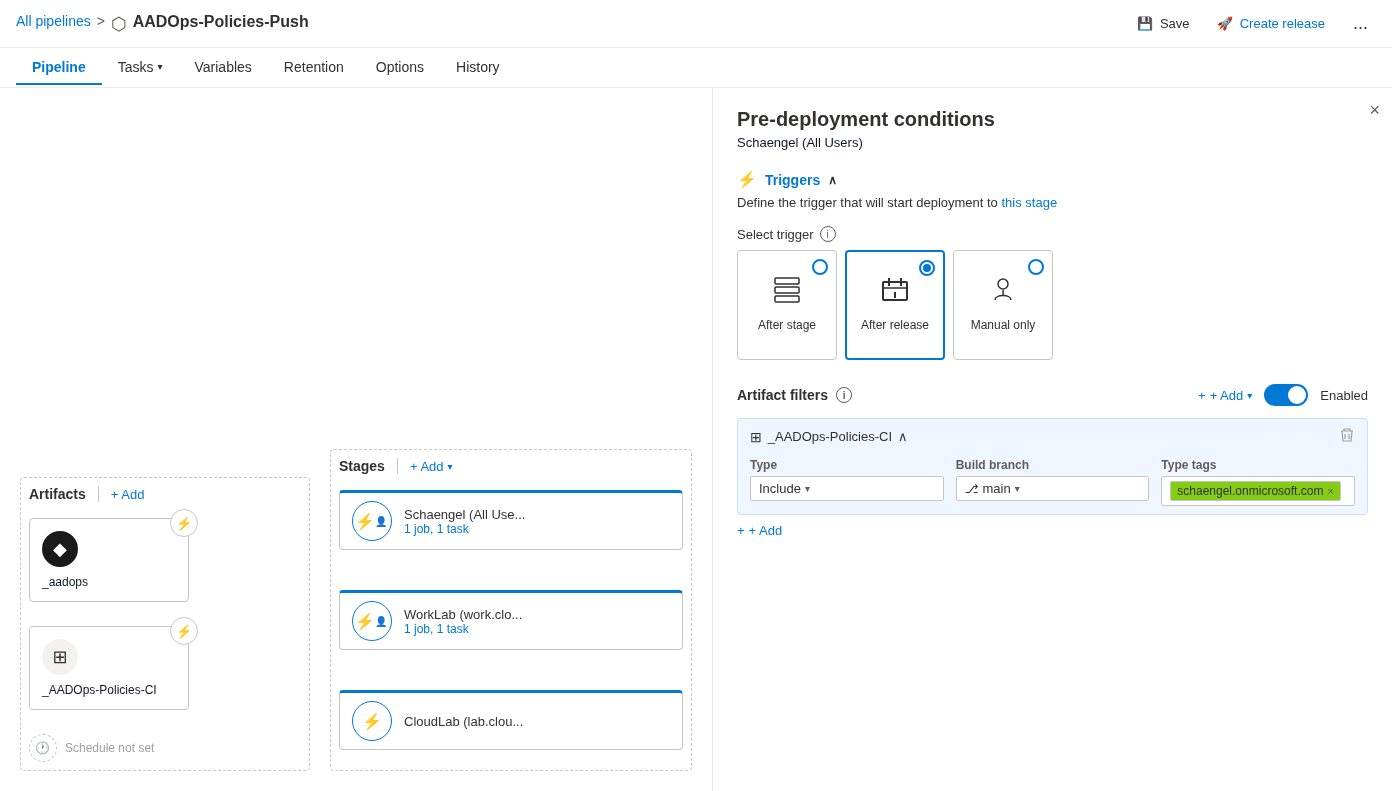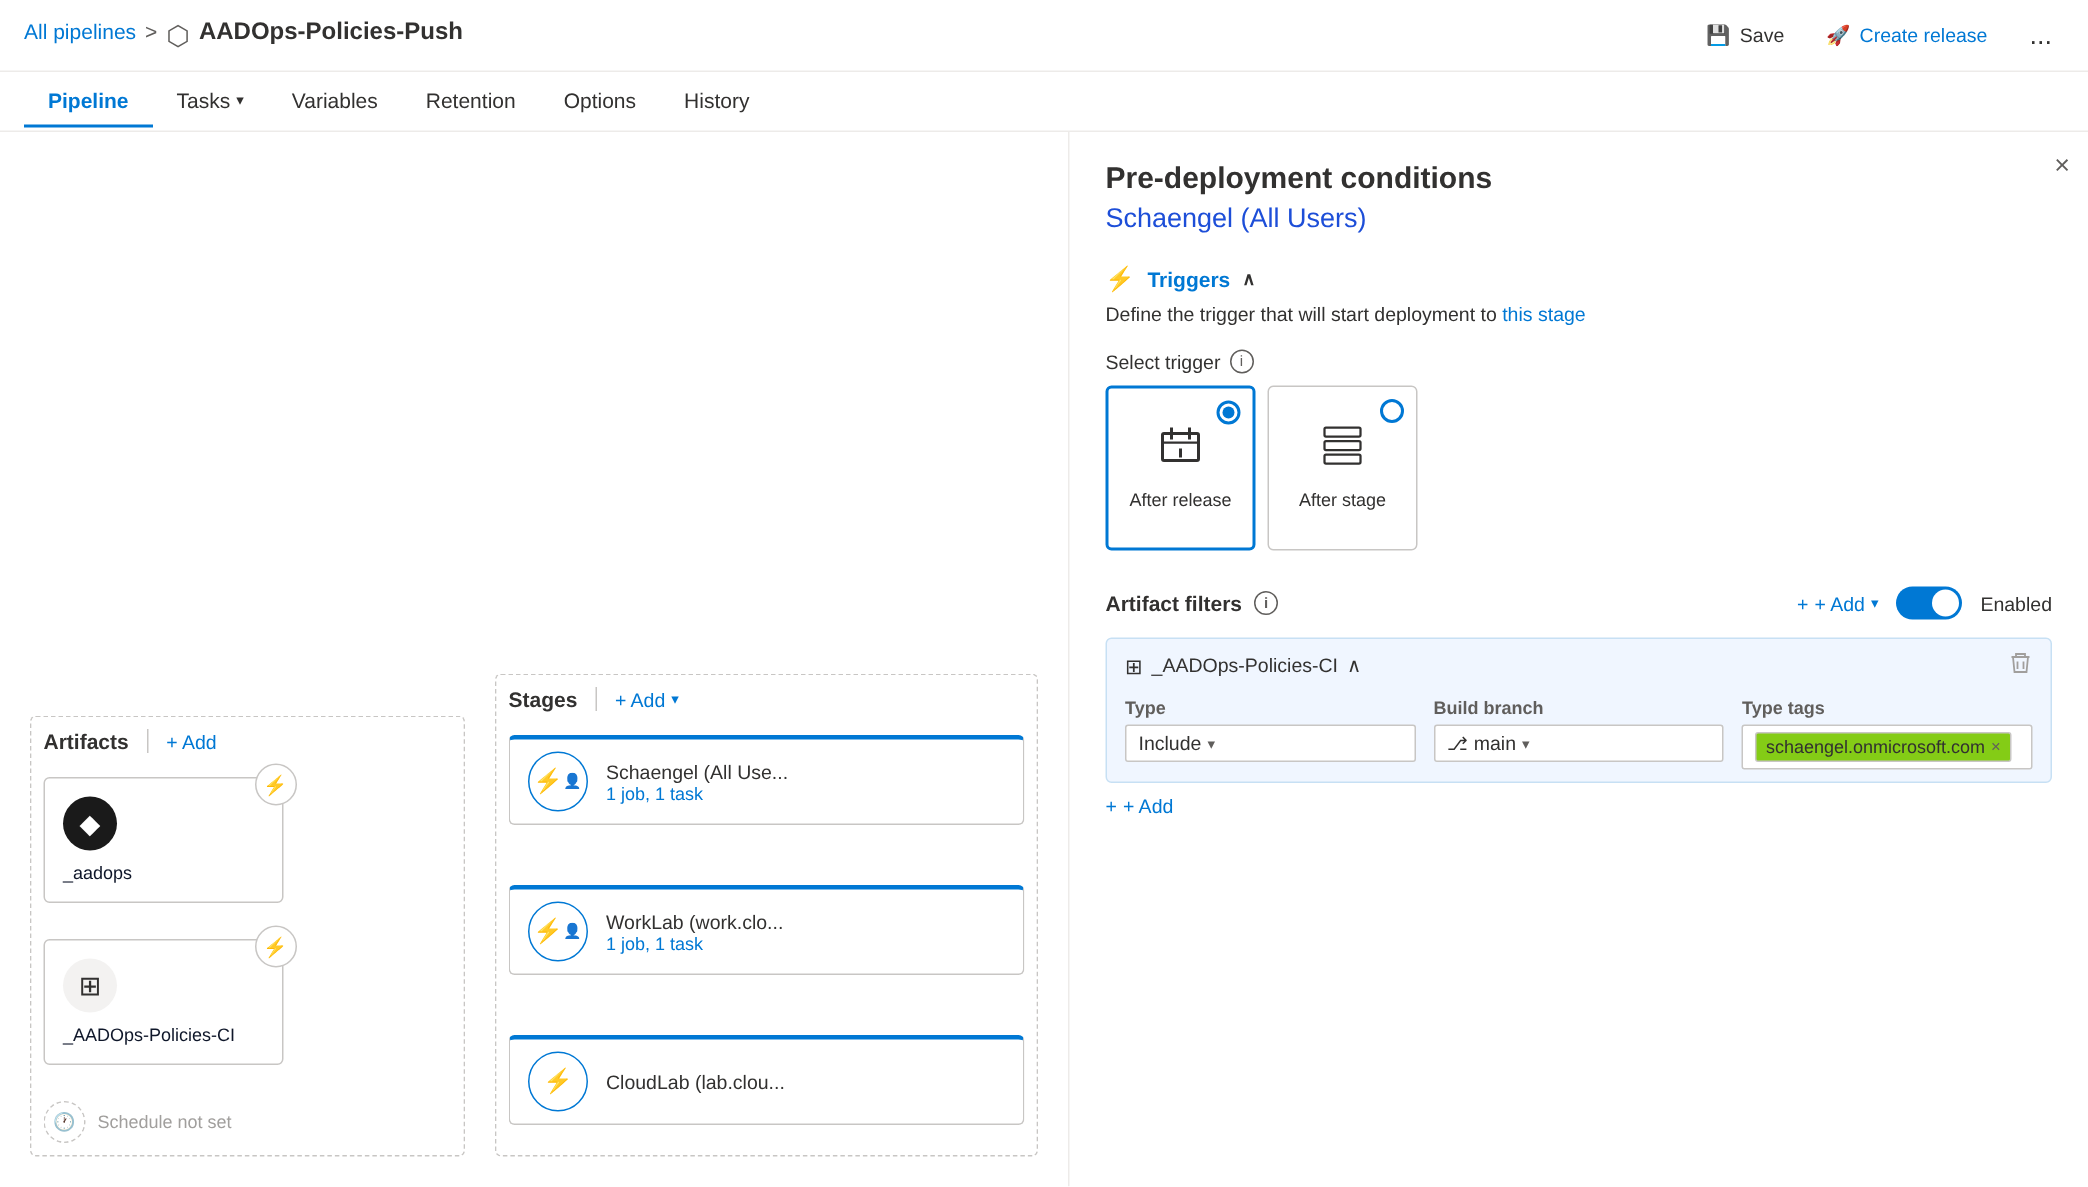--- a/index.html
+++ b/index.html
@@ -46,21 +46,21 @@
     .stage-tasks { font-size: 12px; color: #0078d4; }
 
     .schedule-card { display: flex; align-items: center; gap: 8px; margin-top: 20px; }
     .schedule-icon { width: 28px; height: 28px; border-radius: 50%; border: 1px dashed #c8c6c4; display: flex; align-items: center; justify-content: center; font-size: 12px; color: #a19f9d; }
     .schedule-text { font-size: 12px; color: #a19f9d; }
 
     
     .right-panel { width: 680px; border-left: 1px solid #edebe9; background: #fff; overflow-y: auto; padding: 20px 24px; position: relative; flex-shrink: 0; }
     .panel-close { position: absolute; top: 12px; right: 12px; cursor: pointer; font-size: 18px; color: #605e5c; background: none; border: none; }
     .panel-title { font-size: 20px; font-weight: 600; color: #323130; margin-bottom: 4px; }
-    .panel-subtitle { font-size: 18px; color: #1d4ed8; margin-bottom: 20px; }
+    .panel-subtitle { font-size: 13px; color: #0f172a; margin-bottom: 20px; }
 
     
     .section-label { display: flex; align-items: center; gap: 8px; font-size: 14px; font-weight: 600; color: #323130; margin-bottom: 6px; }
     .section-label .chevron { font-size: 12px; cursor: pointer; }
     .section-desc { font-size: 13px; color: #323130; margin-bottom: 16px; }
     .section-desc span.link { color: #0078d4; }
     .trigger-cards { display: flex; gap: 8px; margin-bottom: 24px; }
     .trigger-card { width: 100px; height: 110px; border: 1px solid #c8c6c4; border-radius: 4px; display: flex; flex-direction: column; align-items: center; justify-content: center; gap: 8px; cursor: pointer; position: relative; padding: 8px; }
     .trigger-card.selected { border: 2px solid #0078d4; }
     .trigger-card .radio { position: absolute; top: 8px; right: 8px; width: 16px; height: 16px; border-radius: 50%; border: 2px solid #0078d4; display: flex; align-items: center; justify-content: center; }
@@ -216,46 +216,57 @@
       <span>Define the trigger that will start deployment to </span><span class="link">this stage</span>
     </div>
 
     <div style="display:flex; align-items:center; gap:6px; margin-bottom:8px;">
       <span style="font-size:13px;">Select trigger</span>
       <span class="info-icon">i</span>
     </div>
 
     <div class="trigger-cards">
 
+      <div class="trigger-card">
+        <div class="radio"></div>
+        <div class="trigger-card-icon">
+          <svg width="28" height="28" viewBox="0 0 28 28">
+            <rect x="2" y="2" width="24" height="6" rx="1" fill="none" stroke="#323130" stroke-width="1.5"></rect>
+            <rect x="2" y="11" width="24" height="6" rx="1" fill="none" stroke="#323130" stroke-width="1.5"></rect>
+            <rect x="2" y="20" width="24" height="6" rx="1" fill="none" stroke="#323130" stroke-width="1.5"></rect>
+          </svg>
+        </div>
+        <div class="trigger-card-label">After stage</div>
+      </div>
+
       <div class="trigger-card selected">
         <div class="radio filled"></div>
         <div class="trigger-card-icon">
           <svg width="28" height="28" viewBox="0 0 28 28">
             <rect x="2" y="6" width="24" height="18" rx="1" fill="none" stroke="#323130" stroke-width="2"></rect>
             <line x1="2" y1="12" x2="26" y2="12" stroke="#323130" stroke-width="1.5"></line>
             <line x1="8" y1="2" x2="8" y2="10" stroke="#323130" stroke-width="2"></line>
             <line x1="20" y1="2" x2="20" y2="10" stroke="#323130" stroke-width="2"></line>
             <line x1="14" y1="16" x2="14" y2="22" stroke="#323130" stroke-width="2" marker-end="url(#arr)"></line>
           </svg>
         </div>
         <div class="trigger-card-label">After release</div>
       </div>
 
       <div class="trigger-card">
         <div class="radio"></div>
         <div class="trigger-card-icon">
           <svg width="28" height="28" viewBox="0 0 28 28">
-            <rect x="2" y="2" width="24" height="6" rx="1" fill="none" stroke="#323130" stroke-width="1.5"></rect>
-            <rect x="2" y="11" width="24" height="6" rx="1" fill="none" stroke="#323130" stroke-width="1.5"></rect>
-            <rect x="2" y="20" width="24" height="6" rx="1" fill="none" stroke="#323130" stroke-width="1.5"></rect>
+            <circle cx="14" cy="8" r="5" fill="none" stroke="#323130" stroke-width="1.5"></circle>
+            <path d="M6 24 C6 18 22 18 22 24" fill="none" stroke="#323130" stroke-width="1.5"></path>
+            <line x1="14" y1="14" x2="14" y2="20" stroke="#323130" stroke-width="1.5"></line>
           </svg>
         </div>
-        <div class="trigger-card-label">After stage</div>
-      </div>
-
+        <div class="trigger-card-label">Manual only</div>
+      </div>
     </div>
 
     <div class="artifact-filters-header">
       <div class="artifact-filters-left">
         <span>Artifact filters</span>
         <span class="info-icon">i</span>
       </div>
       <div class="artifact-filters-right">
         <span class="add-filter-btn">
           <span>+</span>

